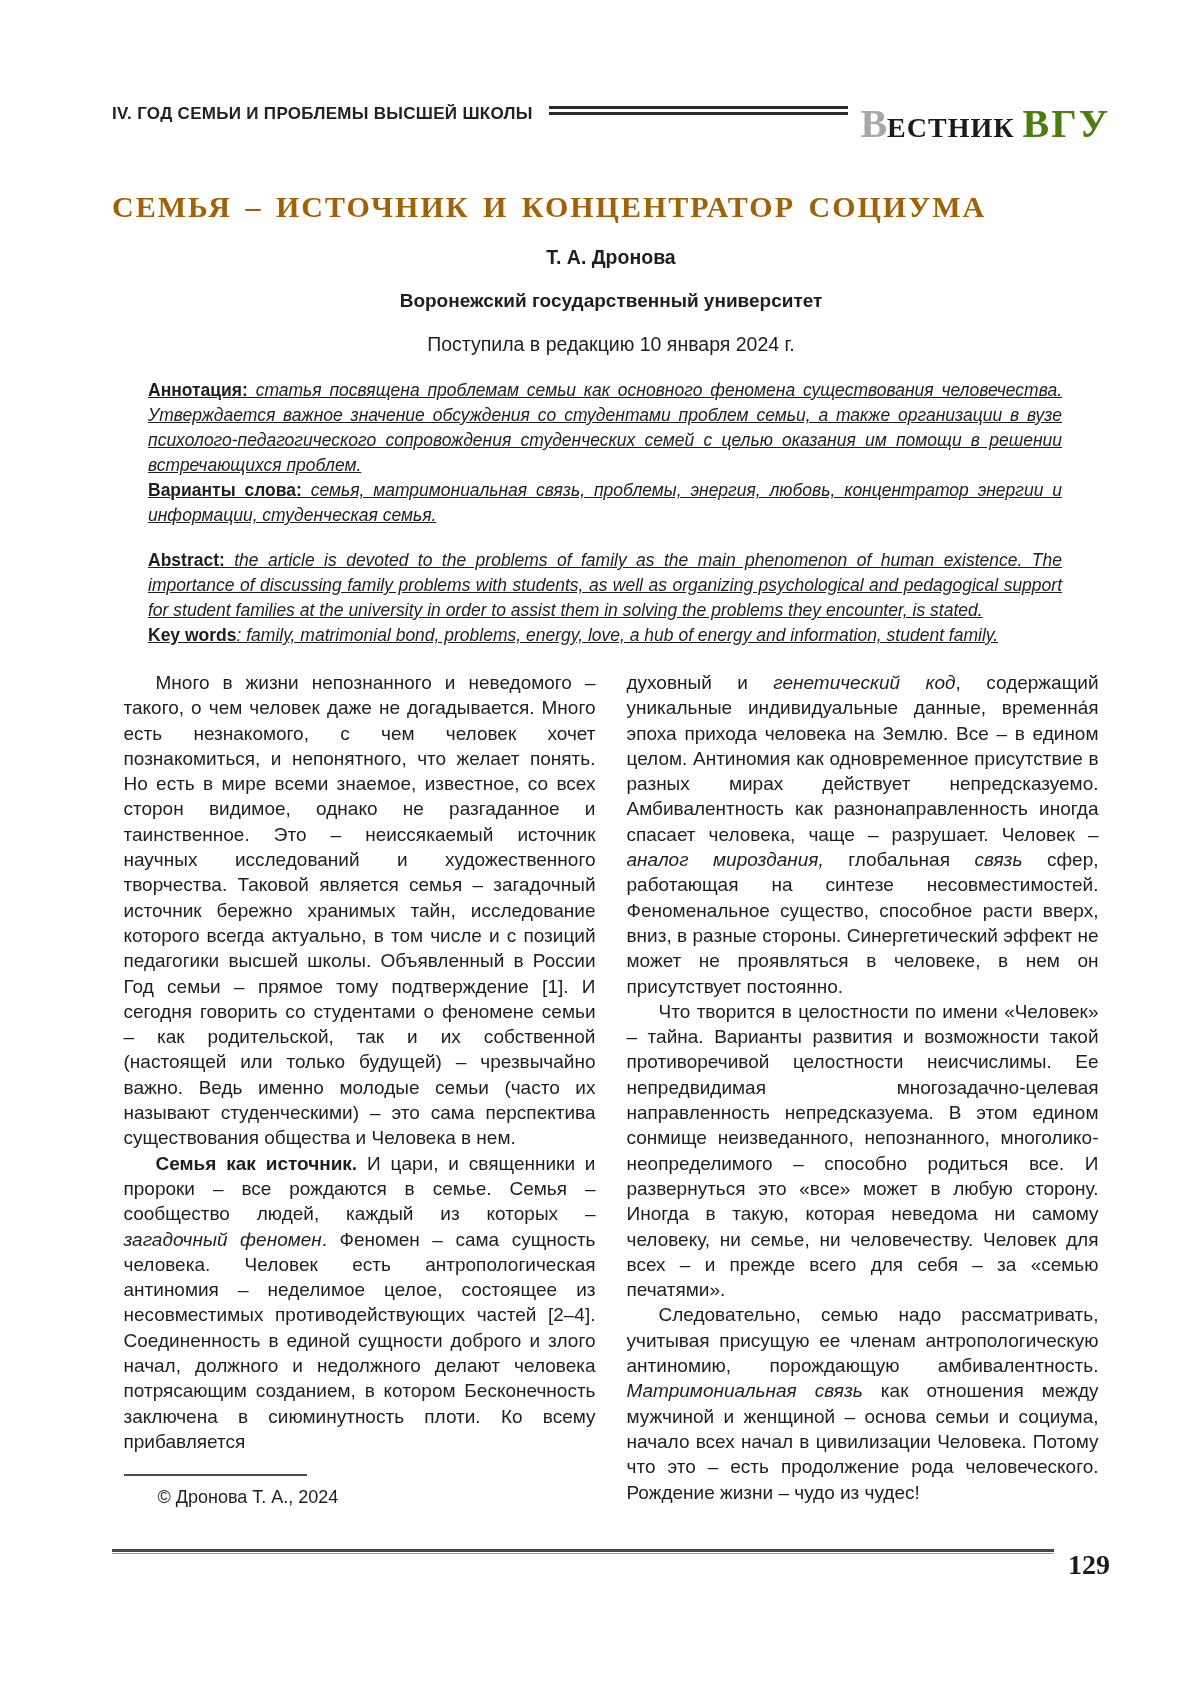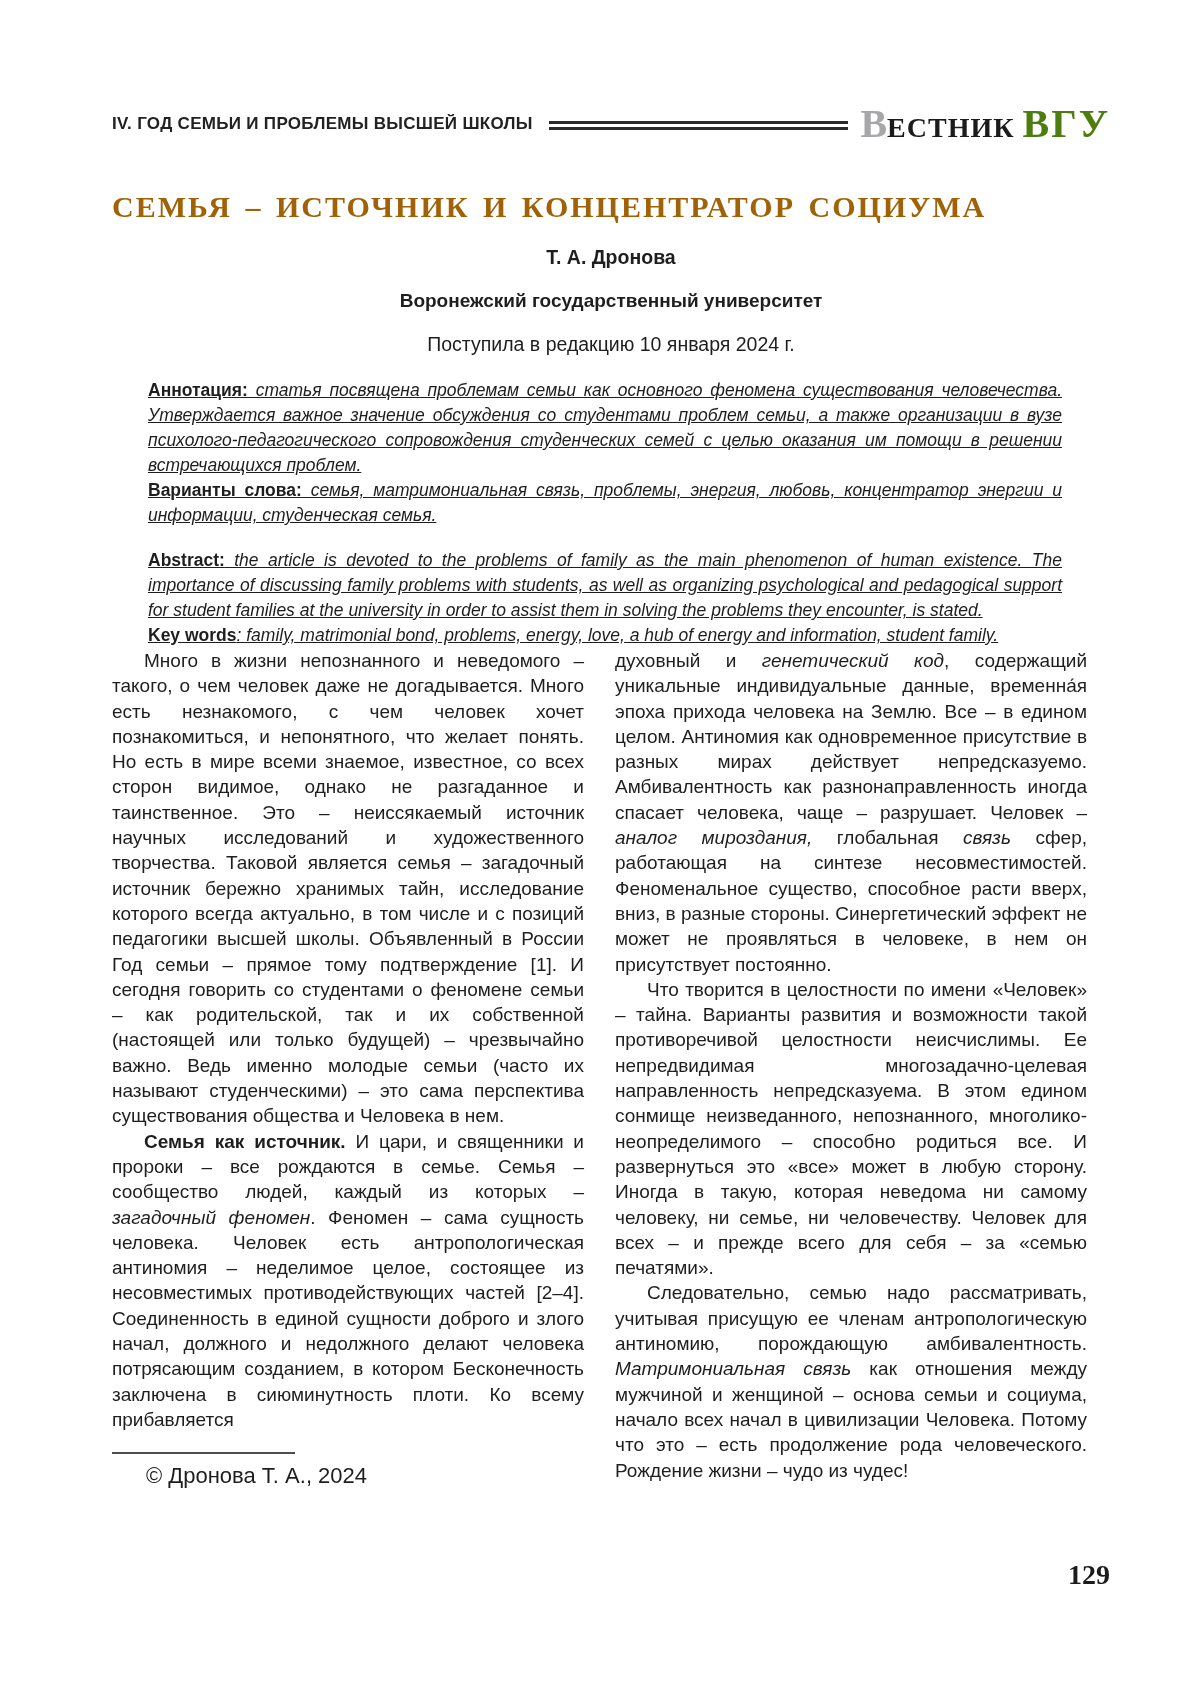--- a/index.html
+++ b/index.html
@@ -4,21 +4,21 @@
 <style>
   html,body{margin:0;padding:0;}
   body{
     width:1200px;height:1697px;position:relative;background:#ffffff;
     font-family:"Liberation Sans",sans-serif;color:#1e1e1e;
     -webkit-font-smoothing:antialiased;
   }
   .page{padding:104px 90px 0 112px;width:998px;}
 
   
-  .runhead{display:flex;align-items:center;}
+  .runhead{display:flex;align-items:flex-start;}
   .runhead-title{
     font-size:17px;font-weight:bold;letter-spacing:.3px;white-space:nowrap;color:#222;
   }
   .runhead-rule{
     flex:1;height:9px;box-sizing:border-box;
     border-top:3px solid #2b2b2b;border-bottom:3px solid #2b2b2b;
     margin:2px 12px 0 16px;
   }
   .logo{font-family:"Liberation Serif",serif;font-weight:bold;white-space:nowrap;line-height:1;}
   .logo .ini{font-size:40px;color:#a7a7aa;}
@@ -35,36 +35,36 @@
   .affil{margin-top:21px;text-align:center;font-size:19px;font-weight:bold;}
   .received{margin-top:21px;text-align:center;font-size:19.5px;}
 
   
   .abs-block{margin-top:22px;padding:0 48px 0 36px;font-size:17.5px;line-height:25px;text-align:justify;text-decoration:underline;}
   .abs-block.en{margin-top:20px;}
   .abs-label{font-weight:bold;font-style:normal;}
   .abs-text{font-style:italic;}
 
   
-  .body-cols{display:flex;gap:31px;}
+  .body-cols{margin-top:22px;display:flex;gap:31px;justify-content:center;}
   .col{width:472px;font-size:19px;line-height:25.3px;text-align:justify;}
   .col p{margin:0;}
   .col p.indent{text-indent:32px;}
   .col .i{font-style:italic;}
   .col .b{font-weight:bold;}
 
   
   .footnote{margin-top:20px;}
   .footnote-rule{width:183px;border-top:2px solid #4c4c4c;}
-  .footnote-text{margin-top:9px;padding-left:34px;font-size:22px;}
+  .footnote-text{margin-top:9px;padding-left:34px;font-size:18px;}
 
   
   .pagefoot{
     position:absolute;left:112px;right:90px;top:1549px;
-    display:flex;align-items:flex-end;flex-direction:column;
+    display:flex;align-items:flex-start;
   }
   .pagefoot-rule{
     flex:1;height:5px;box-sizing:border-box;margin:0 14px 6px 0;
     border-top:3px solid #474747;border-bottom:1px solid #9a9a9a;
   }
   .pageno{font-family:"Liberation Serif",serif;font-weight:bold;font-size:28px;color:#1b1b1b;}
 </style>
 </head>
 <body>
 

